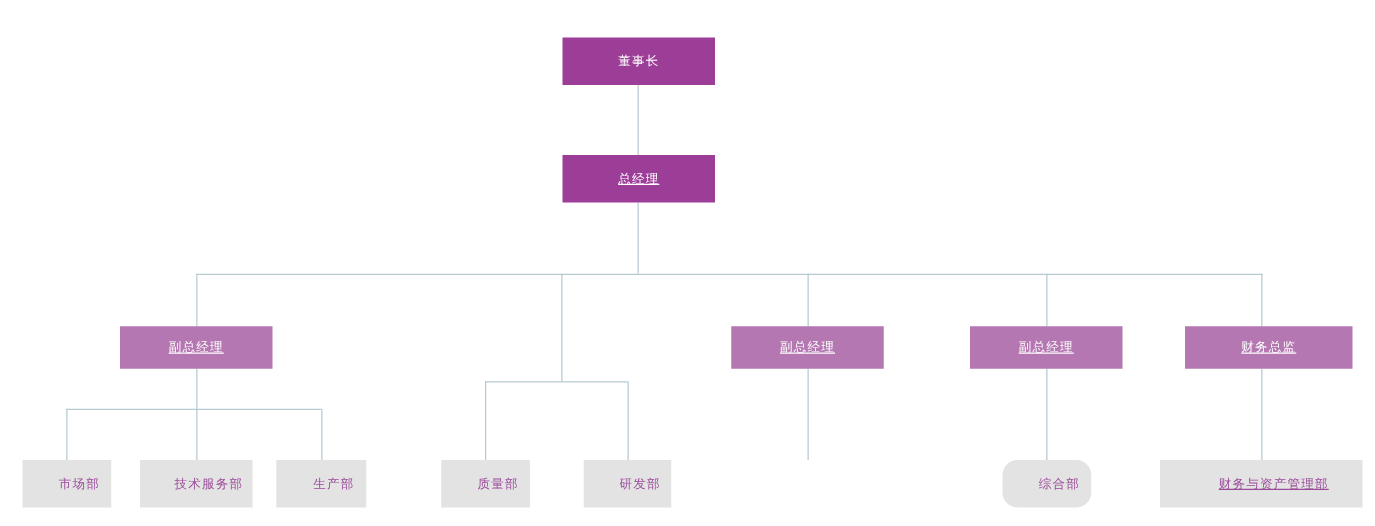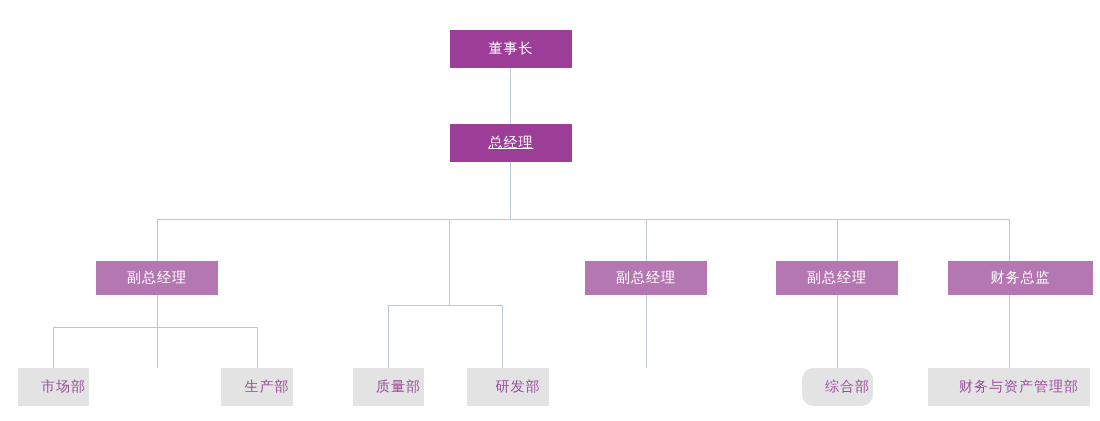--- a/index.html
+++ b/index.html
@@ -13,32 +13,33 @@
     height: 421px;
     background: #ffffff;
     font-family: "Liberation Sans", "DejaVu Sans", sans-serif;
     overflow: hidden;
   }
   .node {
     position: absolute;
     display: flex;
     align-items: center;
     justify-content: center;
-    font-size: 14px;
+    font-size: 10px;
     letter-spacing: 1px;
     white-space: nowrap;
     box-sizing: border-box;
   }
   .lvl-exec {
     background: var(--exec-fill);
     color: var(--exec-text);
   }
   .lvl-mgr {
     background: var(--mgr-fill);
     color: var(--exec-text);
+    text-decoration: underline;
   }
   .lvl-dept {
     background: var(--dept-fill);
     color: var(--dept-text);
     padding-left: 20px;
   }
   .line {
     position: absolute;
     background: var(--connector);
   }
@@ -73,22 +74,23 @@
   <div class="line v" style="left:646px;  top:295px; height:73px;"></div>
   <div class="line v" style="left:837px;  top:295px; height:73px;"></div>
   <div class="line v" style="left:1009px; top:295px; height:73px;"></div>
 
   <div class="node lvl-exec" style="left:450px; top:30px;  width:122px; height:38px;">董事长</div>
   <div class="node lvl-exec" style="left:450px; top:124px; width:122px; height:38px;text-decoration:underline;">总经理</div>
 
   <div class="node lvl-mgr" style="left:96px;  top:261px; width:122px; height:34px;">副总经理</div>
   <div class="node lvl-mgr" style="left:585px; top:261px; width:122px; height:34px;">副总经理</div>
   <div class="node lvl-mgr" style="left:776px; top:261px; width:122px; height:34px;">副总经理</div>
-  <div class="node lvl-mgr" style="left:948px; top:261px; width:145px; height:34px;">财务总监</div>
+  <div class="node lvl-mgr" style="left:948px; top:261px; width:134px; height:34px;">财务总监</div>
 
   <div class="node lvl-dept" style="left:18px;  top:368px; width:71px;  height:38px;">市场部</div>
+  <div class="node lvl-dept" style="left:112px; top:368px; width:90px;  height:38px;">技术服务部</div>
   <div class="node lvl-dept" style="left:221px; top:368px; width:72px;  height:38px;">生产部</div>
   <div class="node lvl-dept" style="left:353px; top:368px; width:71px;  height:38px;">质量部</div>
-  <div class="node lvl-dept" style="left:467px; top:368px; width:82px;  height:38px;">研发部</div>
+  <div class="node lvl-dept" style="left:467px; top:368px; width:70px;  height:38px;">研发部</div>
   <div class="node lvl-dept" style="left:802px; top:368px; width:71px;  height:38px;border-radius:12px;">综合部</div>
-  <div class="node lvl-dept" style="left:928px; top:368px; width:162px; height:38px;">财务与资产管理部</div>
+  <div class="node lvl-dept" style="left:928px; top:368px; width:162px; height:38px;text-decoration:underline;">财务与资产管理部</div>
 
 </div>
 
 </body></html>

